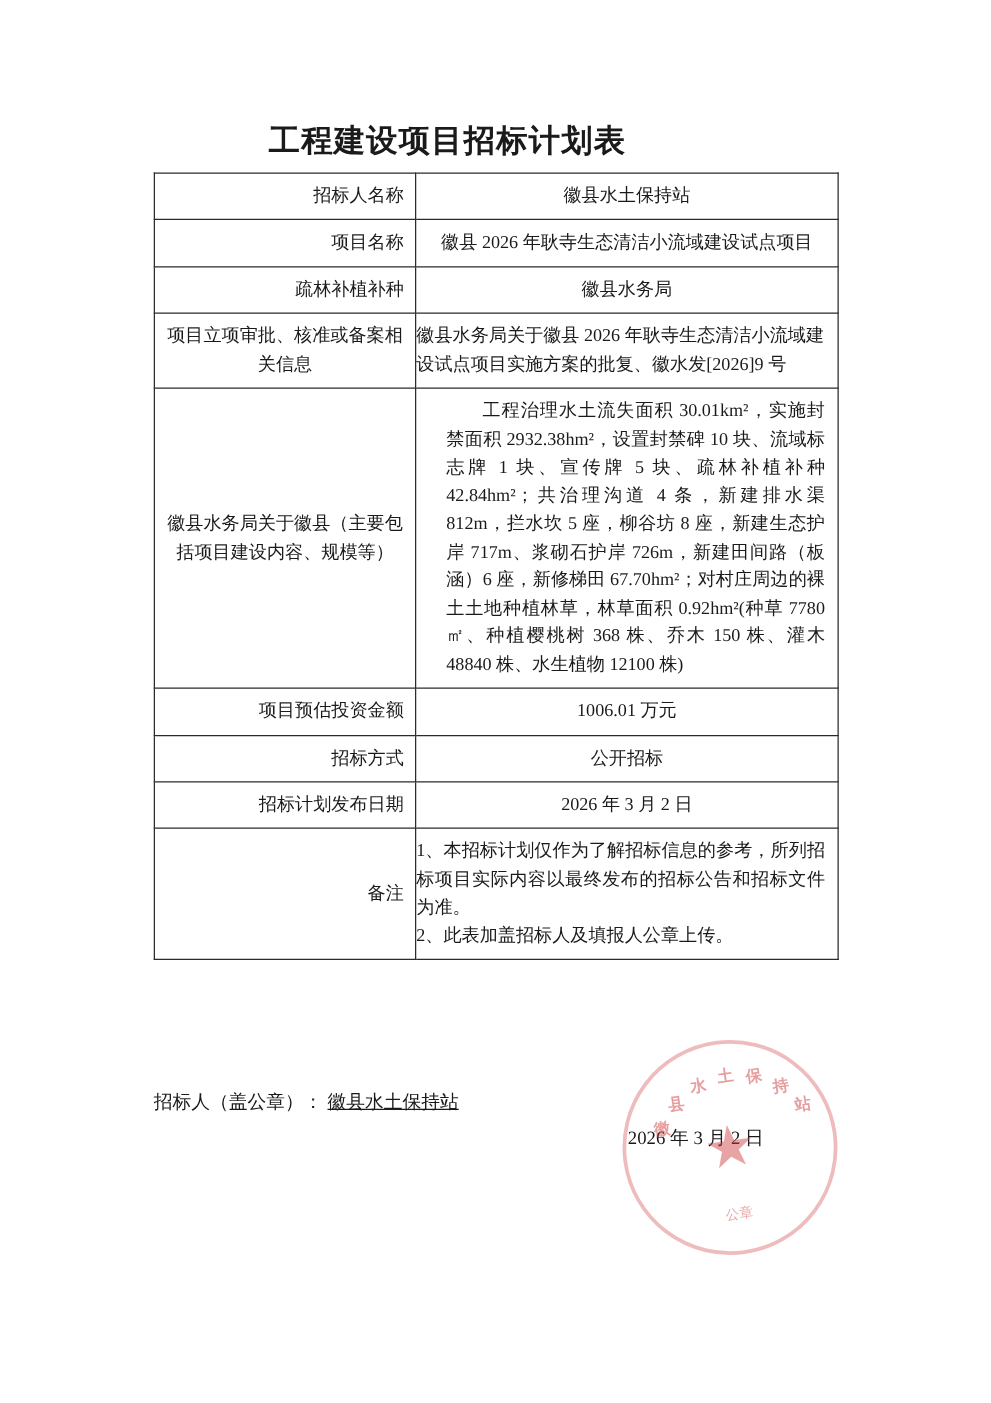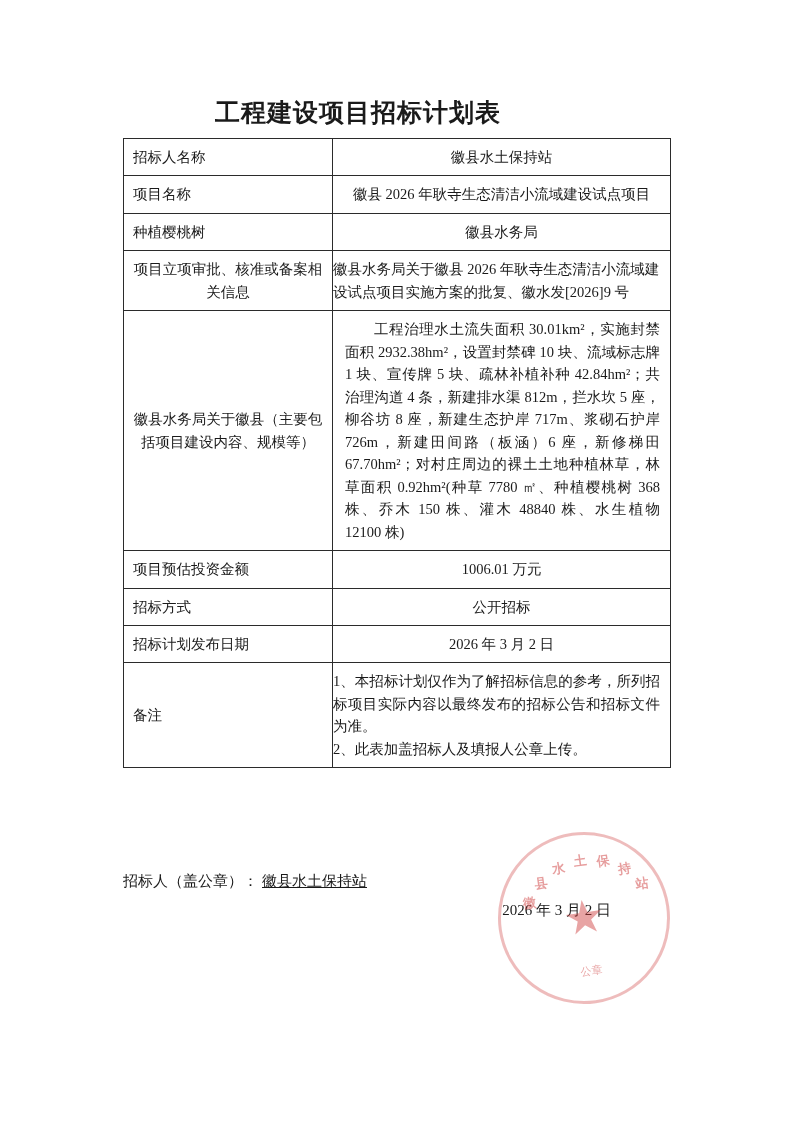--- a/index.html
+++ b/index.html
@@ -42,37 +42,37 @@
   }
   table.main-table td {
     border: 1px solid #2b2b2b;
     font-size: 14.5px;
     line-height: 1.55;
     padding: 7px 9px;
     vertical-align: middle;
   }
   td.label {
     width: 190px;
-    text-align: left;
+    text-align: right;
     font-size: 14.5px;
   }
   td.label.multi {
     text-align: center;
   }
   td.value {
     text-align: center;
   }
   td.value.left {
     text-align: left;
     padding-left: 0;
     padding-right: 10px;
   }
   td.value.indent {
     text-align: left;
-    padding-left: 12px;
+    padding-left: 24px;
     padding-right: 10px;
     text-indent: 0;
   }
   .cell-para {
     margin: 0;
     text-align: justify;
     text-justify: inter-ideograph;
   }
   .cell-para.first {
     text-indent: 2em;
@@ -164,21 +164,21 @@
     <tbody>
       <tr>
         <td class="label">招标人名称</td>
         <td class="value">徽县水土保持站</td>
       </tr>
       <tr>
         <td class="label">项目名称</td>
         <td class="value">徽县 2026 年耿寺生态清洁小流域建设试点项目</td>
       </tr>
       <tr>
-        <td class="label">种植樱桃树</td>
+        <td class="label">疏林补植补种</td>
         <td class="value">徽县水务局</td>
       </tr>
       <tr>
         <td class="label multi">项目立项审批、核准或备案相关信息</td>
         <td class="value left">徽县水务局关于徽县 2026 年耿寺生态清洁小流域建设试点项目实施方案的批复、徽水发[2026]9 号</td>
       </tr>
       <tr>
         <td class="label multi tall-cell">徽县水务局关于徽县（主要包括项目建设内容、规模等）</td>
         <td class="value indent">
           <p class="cell-para first">工程治理水土流失面积 30.01km²，实施封禁面积 2932.38hm²，设置封禁碑 10 块、流域标志牌 1 块、宣传牌 5 块、疏林补植补种 42.84hm²；共治理沟道 4 条，新建排水渠 812m，拦水坎 5 座，柳谷坊 8 座，新建生态护岸 717m、浆砌石护岸 726m，新建田间路（板涵）6 座，新修梯田 67.70hm²；对村庄周边的裸土土地种植林草，林草面积 0.92hm²(种草 7780 ㎡、种植樱桃树 368 株、乔木 150 株、灌木 48840 株、水生植物 12100 株)</p>

